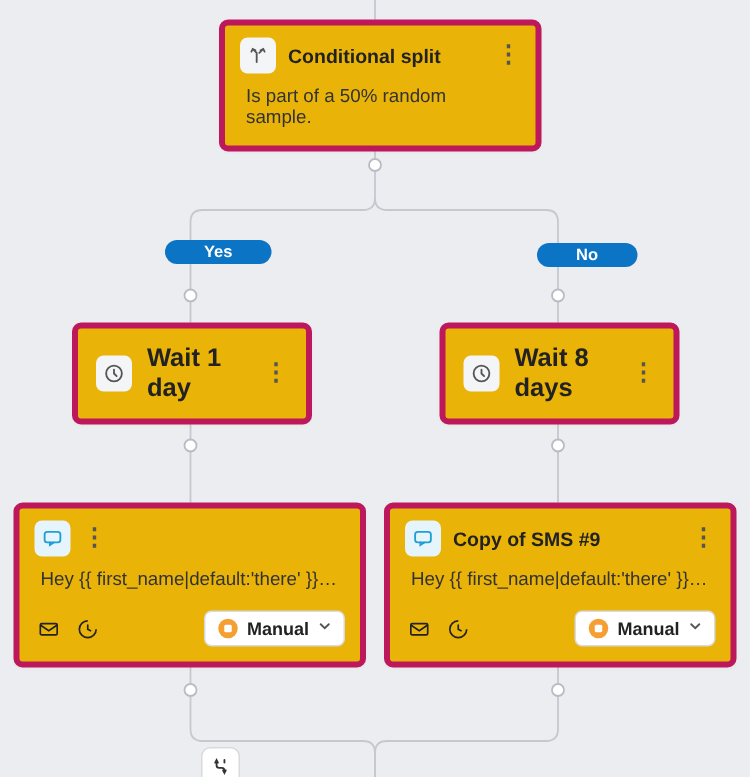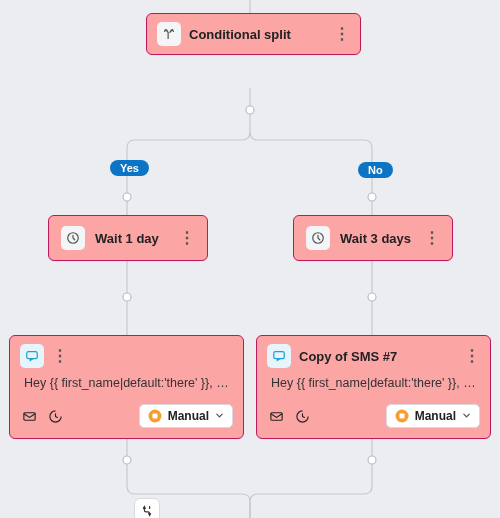--- a/index.html
+++ b/index.html
@@ -20,22 +20,22 @@
     pointer-events: none;
   }
   svg.connectors line, svg.connectors path {
     stroke: #c5c9ce;
     stroke-width: 1.2;
     fill: none;
   }
   svg.connectors circle { fill: #ffffff; stroke: #b9bdc2; stroke-width: 1.2; }
   .card {
     position: absolute;
-    background: #fca5a5;
-    border: 1px solid #be185d;
+    background: #eab308;
+    border: 4px solid #be185d;
     border-radius: 6px;
     box-shadow: 0 1px 2px rgba(0,0,0,0.03);
   }
   .card .head {
     display: flex;
     align-items: center;
     padding: 8px 10px;
     gap: 8px;
   }
   .card .head .title {
@@ -63,35 +63,35 @@
     padding: 0 14px 12px 14px;
     font-size: 12.5px;
     color: #333;
   }
   .pill {
     position: absolute;
     background: #0b74c4;
     color: #fff;
     font-size: 11px;
     font-weight: 600;
-    padding: 2px 10px;
+    padding: 2px 26px;
     border-radius: 10px;
   }
   .wait-card {
     display: flex;
     align-items: center;
     padding: 10px 12px;
     gap: 10px;
   }
   .wait-card .iconbox {
     background: #f4f5f7;
   }
   .wait-card .title {
     font-weight: 600;
-    font-size: 13px;
+    font-size: 17px;
     flex: 1;
   }
   .sms-card .head .iconbox {
     background: #e6f4fb;
   }
   .sms-body {
     padding: 0 14px 10px 14px;
     font-size: 12.5px;
     color: #333;
     white-space: nowrap;
@@ -169,20 +169,21 @@
 <div class="card" style="left:146px; top:13px; width:215px;">
   <div class="head">
     <span class="iconbox">
       <svg width="14" height="14" viewBox="0 0 16 16">
           <path d="M4 3 L7 6 L7 13 M12 3 L9 6 M3 5 L4 3 L6 4 M13 5 L12 3 L10 4" stroke="#555" stroke-width="1.4" fill="none" stroke-linecap="round"></path>
         </svg>
     </span>
     <span class="title">Conditional split</span>
     <span class="more">⋮</span>
   </div>
+  <div class="desc">Is part of a 50% random sample.</div>
 </div>
 
 <div class="pill" style="left:110px; top:160px;">Yes</div>
 <div class="pill" style="left:358px; top:162px;">No</div>
 
 <div class="card wait-card" style="left:48px; top:215px; width:160px;">
   <span class="iconbox">
     <svg width="14" height="14" viewBox="0 0 16 16">
         <circle cx="8" cy="8" r="6" stroke="#555" stroke-width="1.4" fill="none"></circle>
         <path d="M8 5 L8 8 L10 10" stroke="#555" stroke-width="1.4" fill="none" stroke-linecap="round"></path>
@@ -192,21 +193,21 @@
   <span class="more">⋮</span>
 </div>
 
 <div class="card wait-card" style="left:293px; top:215px; width:160px;">
   <span class="iconbox">
     <svg width="14" height="14" viewBox="0 0 16 16">
         <circle cx="8" cy="8" r="6" stroke="#555" stroke-width="1.4" fill="none"></circle>
         <path d="M8 5 L8 8 L10 10" stroke="#555" stroke-width="1.4" fill="none" stroke-linecap="round"></path>
       </svg>
   </span>
-  <span class="title">Wait 3 days</span>
+  <span class="title">Wait 8 days</span>
   <span class="more">⋮</span>
 </div>
 
 <div class="card sms-card" style="left:9px; top:335px; width:235px;">
   <div class="head">
     <span class="iconbox">
       <svg width="14" height="14" viewBox="0 0 16 16">
           <rect x="2" y="3" width="12" height="8" rx="2" stroke="#1f9fd6" stroke-width="1.4" fill="none"></rect>
           <path d="M6 11 L6 13 L9 11" stroke="#1f9fd6" stroke-width="1.4" fill="none" stroke-linecap="round"></path>
         </svg>
@@ -246,21 +247,21 @@
 </div>
 
 <div class="card sms-card" style="left:256px; top:335px; width:235px;">
   <div class="head">
     <span class="iconbox">
       <svg width="14" height="14" viewBox="0 0 16 16">
           <rect x="2" y="3" width="12" height="8" rx="2" stroke="#1f9fd6" stroke-width="1.4" fill="none"></rect>
           <path d="M6 11 L6 13 L9 11" stroke="#1f9fd6" stroke-width="1.4" fill="none" stroke-linecap="round"></path>
         </svg>
     </span>
-    <span class="title">Copy of SMS #7</span>
+    <span class="title">Copy of SMS #9</span>
     <span class="more">⋮</span>
   </div>
   <div class="sms-body">Hey {{ first_name|default:'there' }}, it's be…</div>
   <div class="sms-foot">
     <span class="mini-icon">
       <svg width="15" height="15" viewBox="0 0 16 16">
           <rect x="2" y="4" width="12" height="8" rx="1" stroke="#222" stroke-width="1.2" fill="none"></rect>
           <path d="M2 5 L8 9 L14 5" stroke="#222" stroke-width="1.2" fill="none"></path>
         </svg>
     </span>

